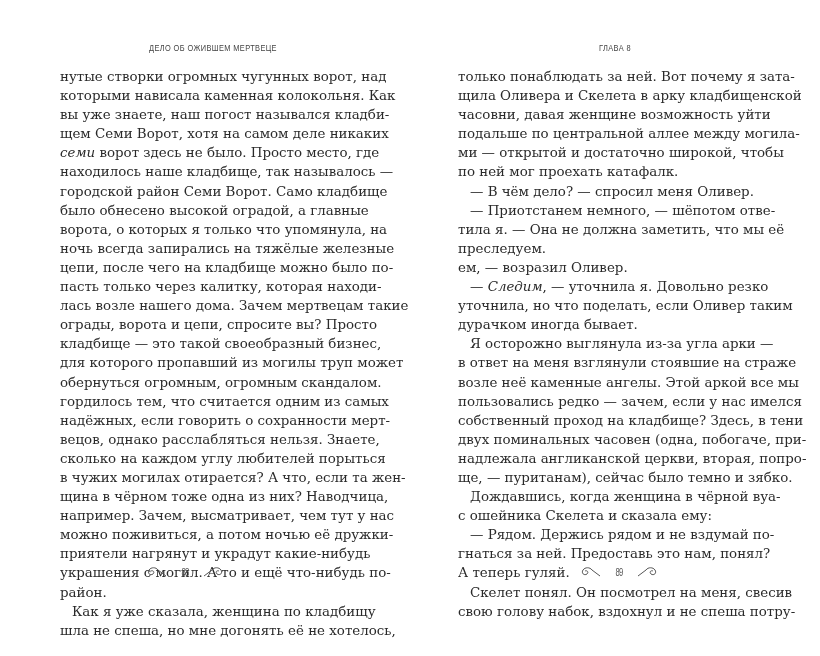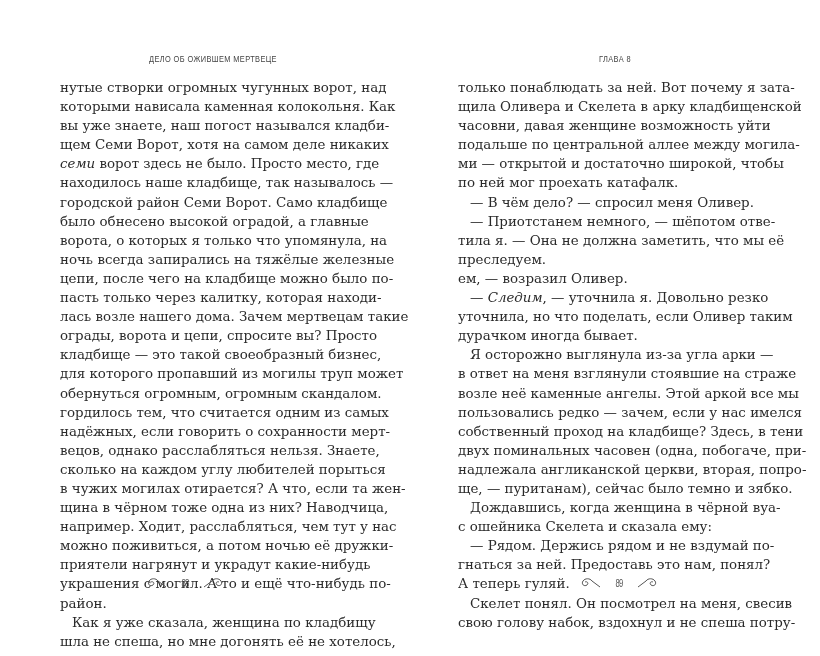--- a/index.html
+++ b/index.html
@@ -1,17 +1,17 @@
 <!DOCTYPE html>
 <html><head>
 <meta charset="utf-8">
 <style>
   html, body { margin: 0; padding: 0; background: #ffffff; }
   body { width: 820px; height: 656px; position: relative; overflow: hidden; font-family: "DejaVu Serif", serif; color: #2a2a2a; }
-  .page { position: absolute; top: 0; height: 580px; margin-top: 11px; }
+  .page { position: absolute; top: 0; height: 580px; }
   .page.left { left: 0; width: 410px; }
   .page.right { left: 410px; width: 410px; }
   .running-head {
     position: absolute; top: 42px; left: 0; width: 100%;
     text-align: center; font-family: "Liberation Sans Narrow", "Liberation Sans", sans-serif;
     font-size: 9.5px; letter-spacing: 0.5px; color: #444; transform: scaleX(0.78);
   }
   .page.left .running-head { left: 8px; }
   .page.right .running-head { left: 0px; }
   .text-block { position: absolute; top: 67px; width: 302px; font-size: 13.4px; line-height: 19.1px; }
@@ -49,21 +49,21 @@
       <span class="line"><span>ограды, ворота и цепи, спросите вы? Просто</span></span>
       <span class="line"><span>кладбище — это такой своеобразный бизнес,</span></span>
       <span class="line"><span>для которого пропавший из могилы труп может</span></span>
       <span class="line"><span>обернуться огромным, огромным скандалом.</span></span>
       <span class="line"><span>гордилось тем, что считается одним из самых</span></span>
       <span class="line"><span>надёжных, если говорить о сохранности мерт-</span></span>
       <span class="line"><span>вецов, однако расслабляться нельзя. Знаете,</span></span>
       <span class="line"><span>сколько на каждом углу любителей порыться</span></span>
       <span class="line"><span>в чужих могилах отирается? А что, если та жен-</span></span>
       <span class="line"><span>щина в чёрном тоже одна из них? Наводчица,</span></span>
-      <span class="line"><span>например. Ходит, расслабляться, чем тут у нас</span></span>
+      <span class="line"><span>например. Зачем, высматривает, чем тут у нас</span></span>
       <span class="line"><span>можно поживиться, а потом ночью её дружки-</span></span>
       <span class="line"><span>приятели нагрянут и украдут какие-нибудь</span></span>
       <span class="line"><span>украшения с могил. А то и ещё что-нибудь по-</span></span>
       <span class="line last"><span>район.</span></span>
       <span class="line indent"><span>Как я уже сказала, женщина по кладбищу</span></span>
       <span class="line"><span>шла не спеша, но мне догонять её не хотелось,</span></span>
     </div>
   <div class="folio">
     <svg class="orn" viewBox="0 0 22 12">
         <path d="M20 10 L12 4 M12 4 C10 1 5 1 3 4 C1 7 4 10 7 8 C9 6 7 4 5 5" fill="none" stroke="#555" stroke-width="1"></path>

